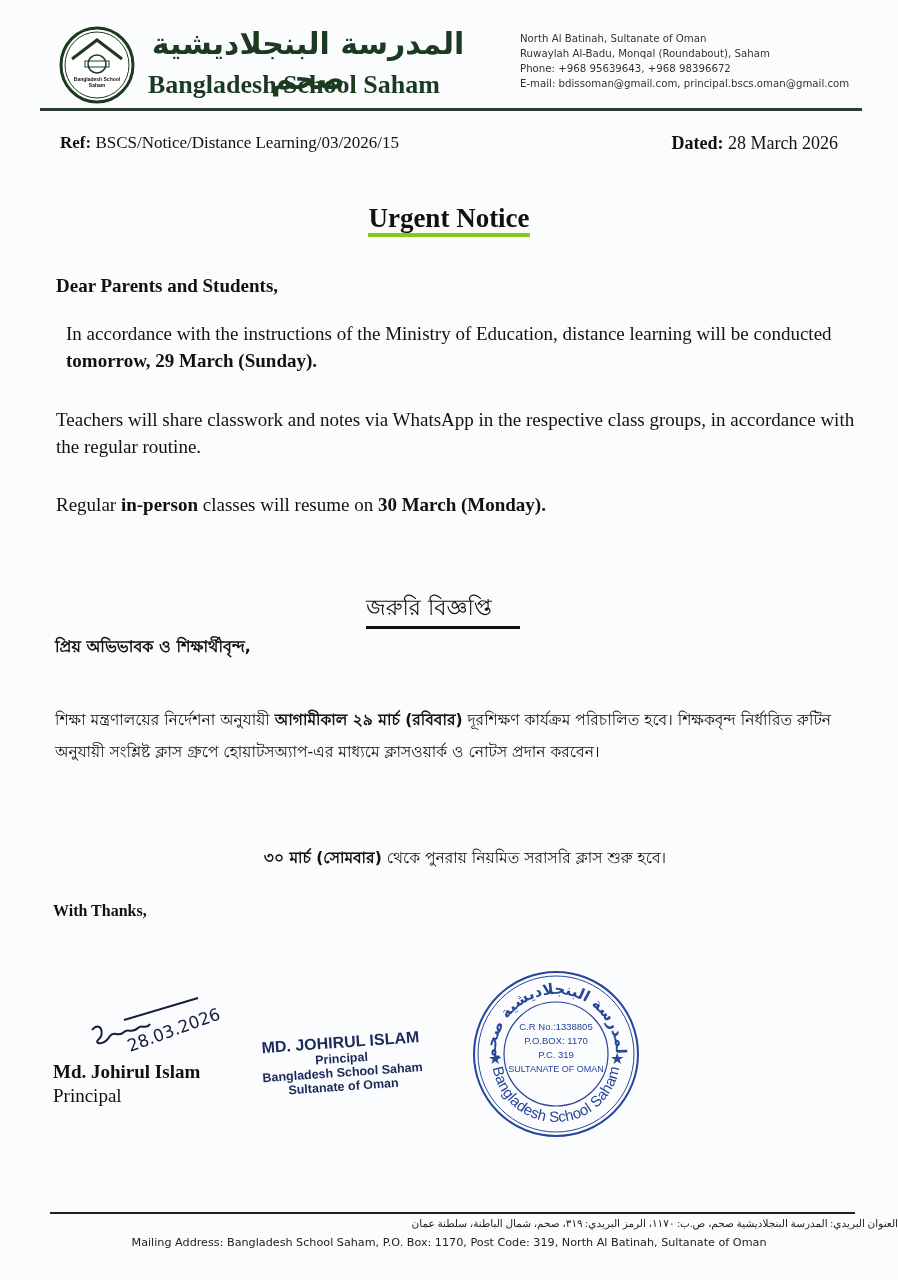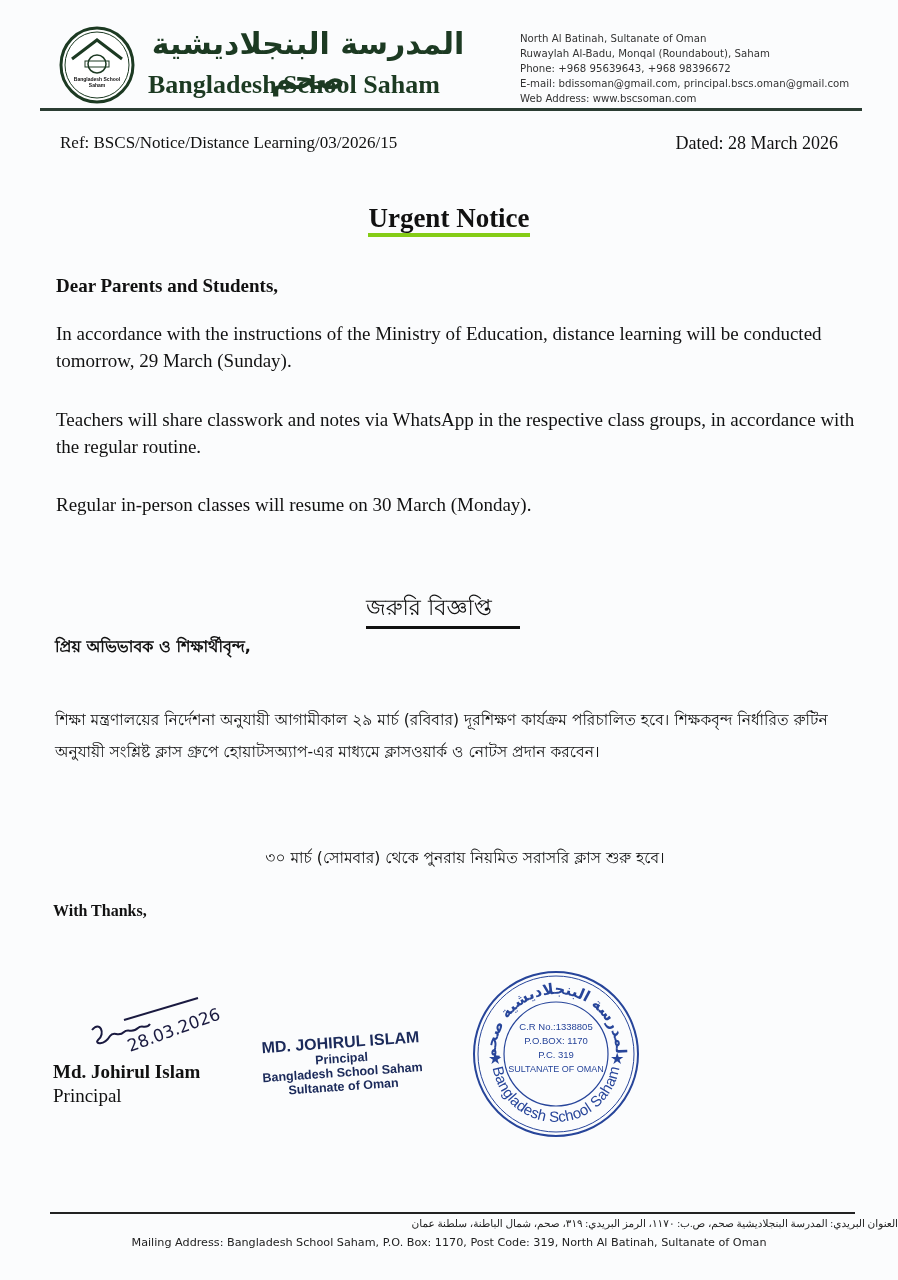--- a/index.html
+++ b/index.html
@@ -11,26 +11,26 @@
   }
   .abs { position: absolute; }
   
   .logo { left: 58px; top: 26px; width: 78px; height: 78px; }
   .school-ar { left: 148px; top: 26px; width: 320px; font-family: "DejaVu Sans", sans-serif; font-size: 30px; font-weight: bold; color: #1c3a22; text-align: center; direction: rtl; letter-spacing: 0px; }
   .school-en { left: 148px; top: 70px; font-family: "Liberation Serif", serif; font-size: 26px; font-weight: bold; color: #1c3a22; }
   .contact { left: 520px; top: 31px; font-family: "DejaVu Sans", sans-serif; font-size: 10.2px; color: #333; line-height: 15px; }
   .rule-top { left: 40px; top: 108px; width: 822px; height: 3px; background: #2b3d33; }
   .ref { left: 60px; top: 133px; font-size: 17px; }
   .dated { right: 60px; top: 133px; font-size: 18px; }
-  b { font-weight: normal; }
+  b { font-weight: bold; }
   .title-en { left: 0; width: 898px; top: 203px; text-align: center; font-size: 27px; font-weight: bold; }
   .title-en span { border-bottom: 4px solid #84cc16; padding-bottom: 0; }
   .p { left: 56px; width: 800px; font-size: 19px; line-height: 27px; }
   .salut { top: 272px; font-weight: bold; }
-  .p1 { top: 320px; }
+  .p1 { top: 320px; margin-left: 10px; }
   .p2 { top: 406px; }
   .p3 { top: 491px; }
   .bn { font-family: "DejaVu Sans", sans-serif; }
   .title-bn { left: 366px; top: 590px; width: 154px; text-align: left; font-size: 22px; font-weight: normal; }
   .title-bn-line { left: 366px; top: 626px; width: 154px; height: 3px; background: #111; }
   .bn-salut { left: 55px; top: 634px; font-size: 16px; font-weight: bold; }
   .bn-p { left: 55px; width: 820px; font-size: 15.5px; line-height: 32px; }
   .bn-p1 { top: 704px; }
   .bn-p2 { top: 842px; text-align: center; }
   .thanks { left: 53px; top: 902px; font-size: 16px; font-weight: bold; }
@@ -59,21 +59,20 @@
     <text x="39" y="61" font-size="5" font-weight="bold" text-anchor="middle" font-family="Liberation Sans, sans-serif" fill="#111">Saham</text>
   </svg>
 </div>
 <div class="abs school-ar">المدرسة البنجلاديشية صحم</div>
 <div class="abs school-en">Bangladesh School Saham</div>
 <div class="abs contact">
   <div>North Al Batinah, Sultanate of Oman</div>
   <div>Ruwaylah Al-Badu, Monqal (Roundabout), Saham</div>
   <div>Phone: +968 95639643, +968 98396672</div>
   <div>E-mail: bdissoman@gmail.com, principal.bscs.oman@gmail.com</div>
-  <div>Web Address: www.bscsoman.com</div>
 </div>
 <div class="abs rule-top"></div>
 
 <div class="abs ref"><b>Ref:</b><span> BSCS/Notice/Distance Learning/03/2026/15</span></div>
 <div class="abs dated"><b>Dated:</b><span> 28 March 2026</span></div>
 
 <div class="abs title-en"><span>Urgent Notice</span></div>
 <div class="abs p salut">Dear Parents and Students,</div>
 <div class="abs p p1"><span>In accordance with the instructions of the Ministry of Education, distance learning will be conducted </span><b>tomorrow, 29 March (Sunday).</b></div>
 <div class="abs p p2">Teachers will share classwork and notes via WhatsApp in the respective class groups, in accordance with the regular routine.</div>

